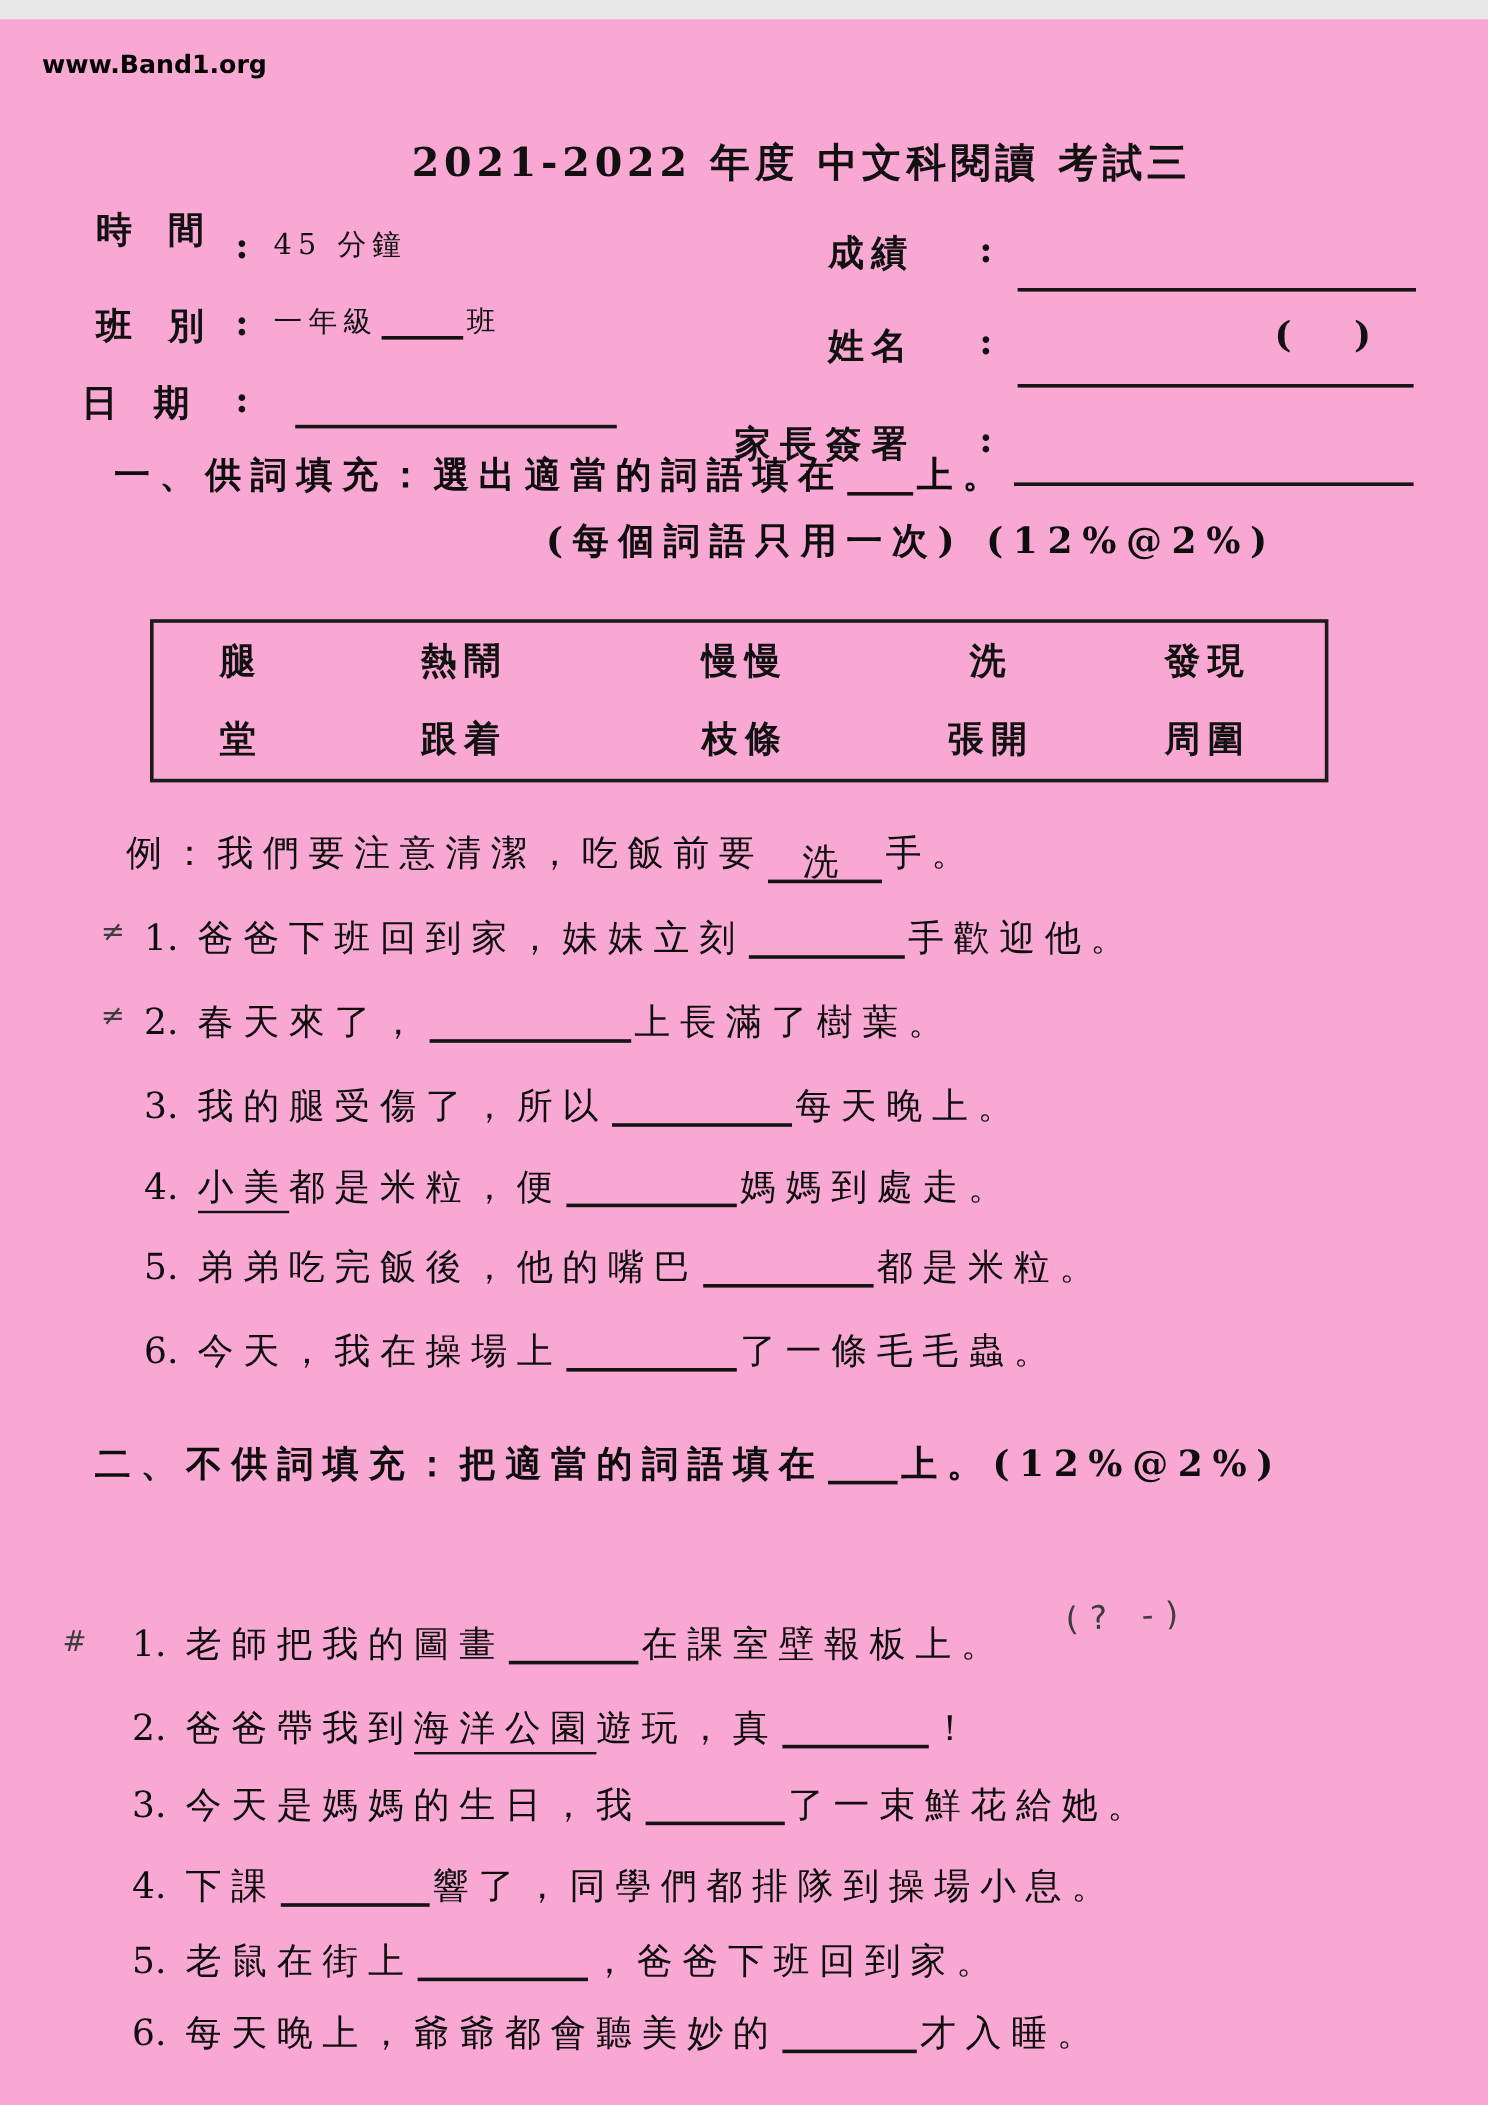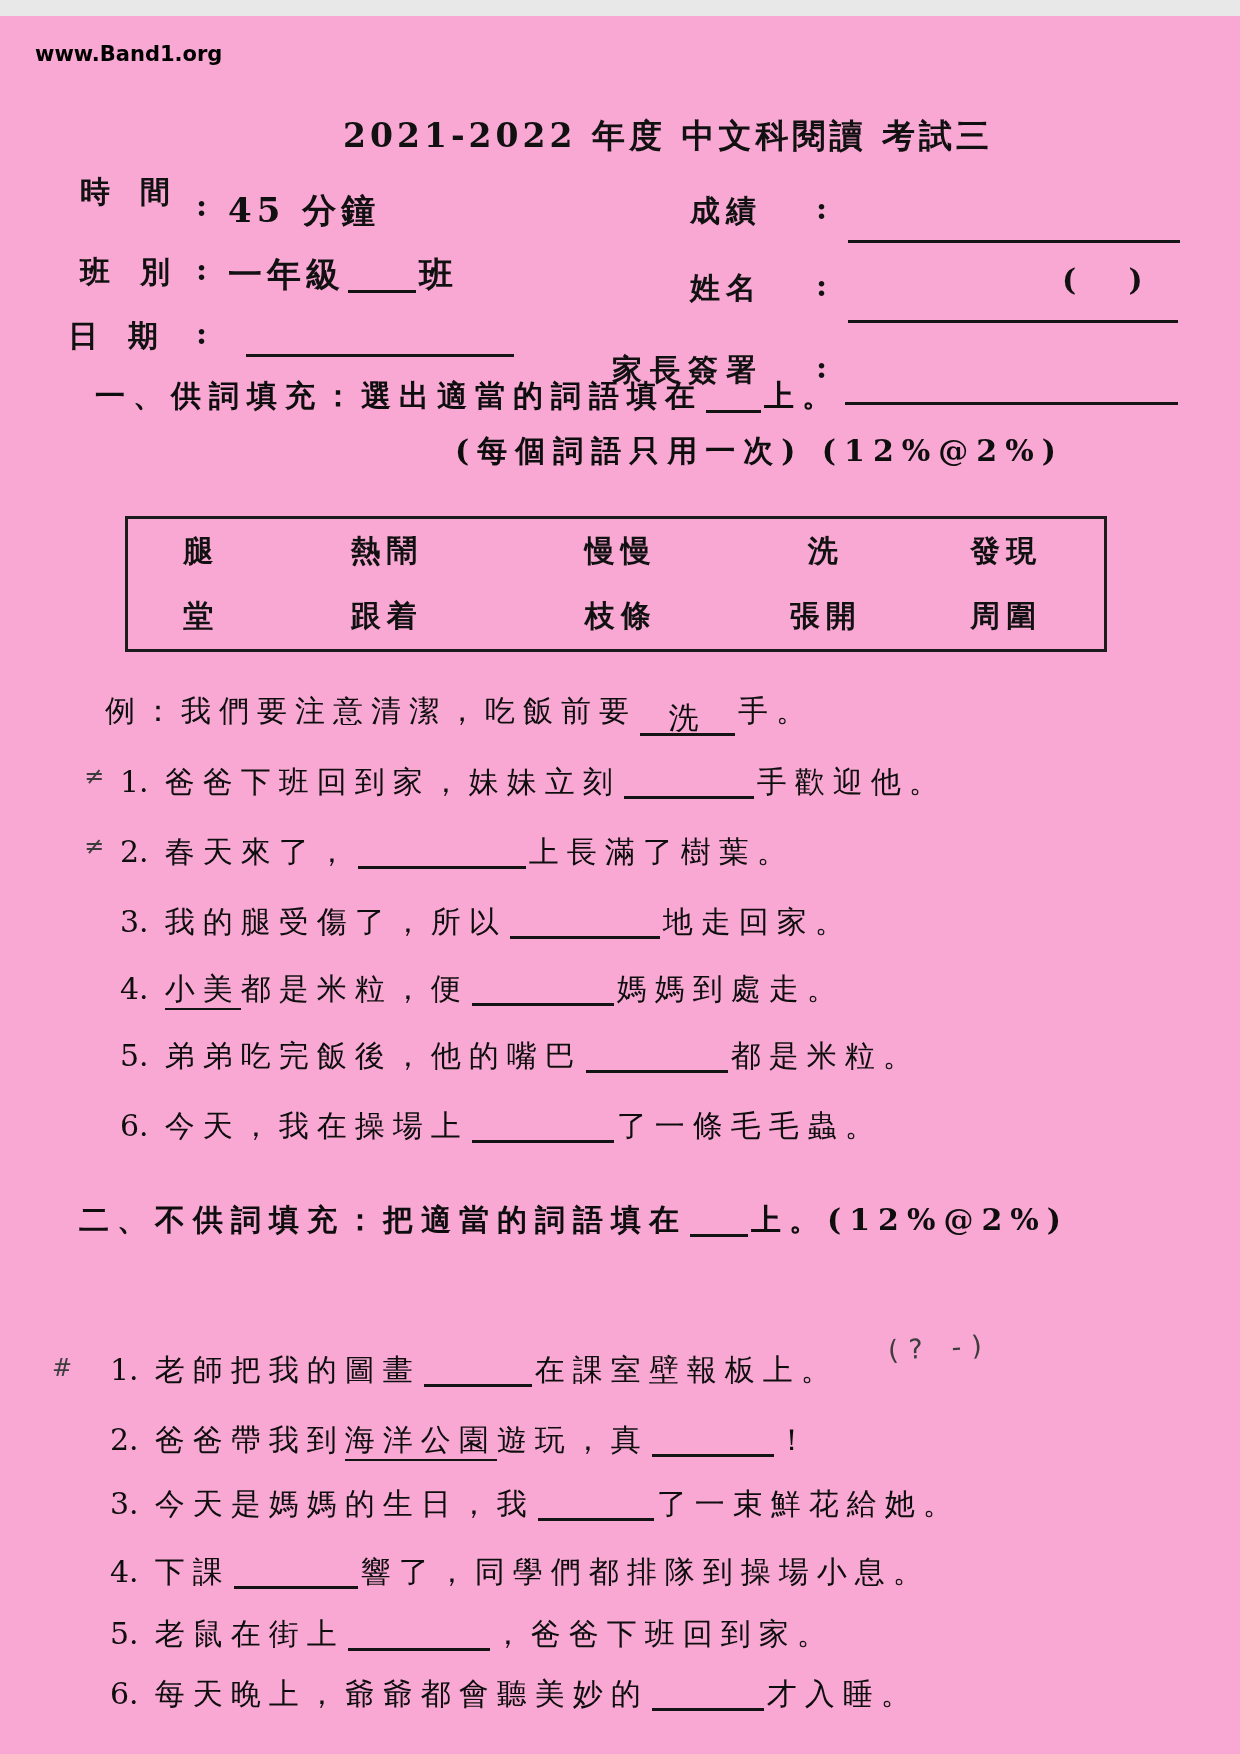--- a/index.html
+++ b/index.html
@@ -22,21 +22,21 @@
     text-align:center;
     font-size:33px;font-weight:700;letter-spacing:4px;
     transform:translateX(48px);
     white-space:nowrap;
   }
   .hlabel{position:absolute;font-size:30px;font-weight:600;white-space:nowrap;}
   .ls-wide{letter-spacing:30px;}
   .ls-med{letter-spacing:8px;text-align:center;}
   .ls-sm{letter-spacing:6px;}
   .colon{position:absolute;font-size:30px;font-weight:700;}
-  .hvalue{position:absolute;font-size:34px;font-weight:700;white-space:nowrap;letter-spacing:5px;}
+  .hvalue{position:absolute;font-size:24px;font-weight:400;white-space:nowrap;letter-spacing:5px;}
   .uline{position:absolute;border-top:3px solid #161616;}
   .paren{position:absolute;font-size:30px;font-weight:600;white-space:pre;}
   .line{
     position:absolute;font-size:30px;letter-spacing:8px;
     white-space:nowrap;color:#0e0e0e;font-weight:500;
   }
   .heading{font-weight:700;}
   .blank{
     display:inline-block;height:1em;
     border-bottom:3px solid #141414;
@@ -135,21 +135,21 @@
     <span class="premark">≠</span>
     <span class="num">1.</span><span>爸爸下班回到家，妹妹立刻</span><span class="blank" style="width:130px"></span><span>手歡迎他。</span>
   </div>
 
   <div class="line" style="left:120px;top:816px">
     <span class="premark">≠</span>
     <span class="num">2.</span><span>春天來了，</span><span class="blank" style="width:168px"></span><span>上長滿了樹葉。</span>
   </div>
 
   <div class="line" style="left:120px;top:886px">
-    <span class="num">3.</span><span>我的腿受傷了，所以</span><span class="blank" style="width:150px"></span><span>地走回家。</span>
+    <span class="num">3.</span><span>我的腿受傷了，所以</span><span class="blank" style="width:150px"></span><span>每天晚上。</span>
   </div>
 
   <div class="line" style="left:120px;top:953px">
     <span class="num">4.</span><span class="uword">小美</span><span>都是米粒，便</span><span class="blank" style="width:142px"></span><span>媽媽到處走。</span>
   </div>
 
   <div class="line" style="left:120px;top:1020px">
     <span class="num">5.</span><span>弟弟吃完飯後，他的嘴巴</span><span class="blank" style="width:142px"></span><span>都是米粒。</span>
   </div>
 

